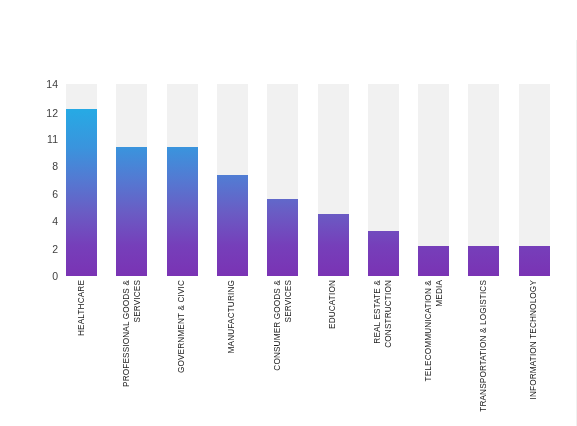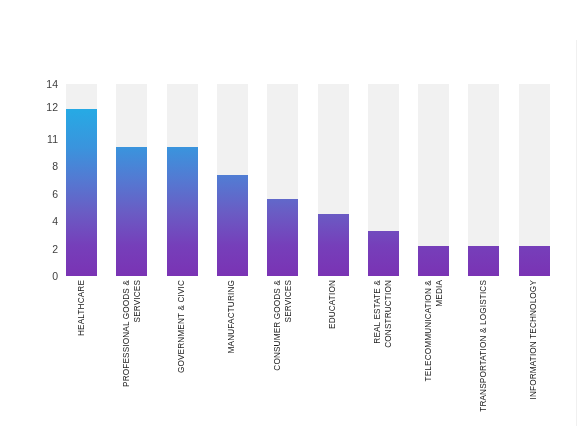--- a/index.html
+++ b/index.html
@@ -122,21 +122,21 @@
     display: block;
   }
 </style>
 </head>
 <body>
 
 <div id="chart-frame">
 
   <div id="y-axis">
       <div class="y-tick" style="top: 0px;">14</div>
-      <div class="y-tick" style="top: 23px;">12</div>
+      <div class="y-tick" style="top: 29px;">12</div>
       <div class="y-tick" style="top: 54.8571px;">11</div>
       <div class="y-tick" style="top: 82.2857px;">8</div>
       <div class="y-tick" style="top: 109.714px;">6</div>
       <div class="y-tick" style="top: 137.143px;">4</div>
       <div class="y-tick" style="top: 164.571px;">2</div>
       <div class="y-tick" style="top: 192px;">0</div>
     </div>
 
   <div id="plot-area">
       <div class="bar-slot" style="left: 0px; height: 192px;">

